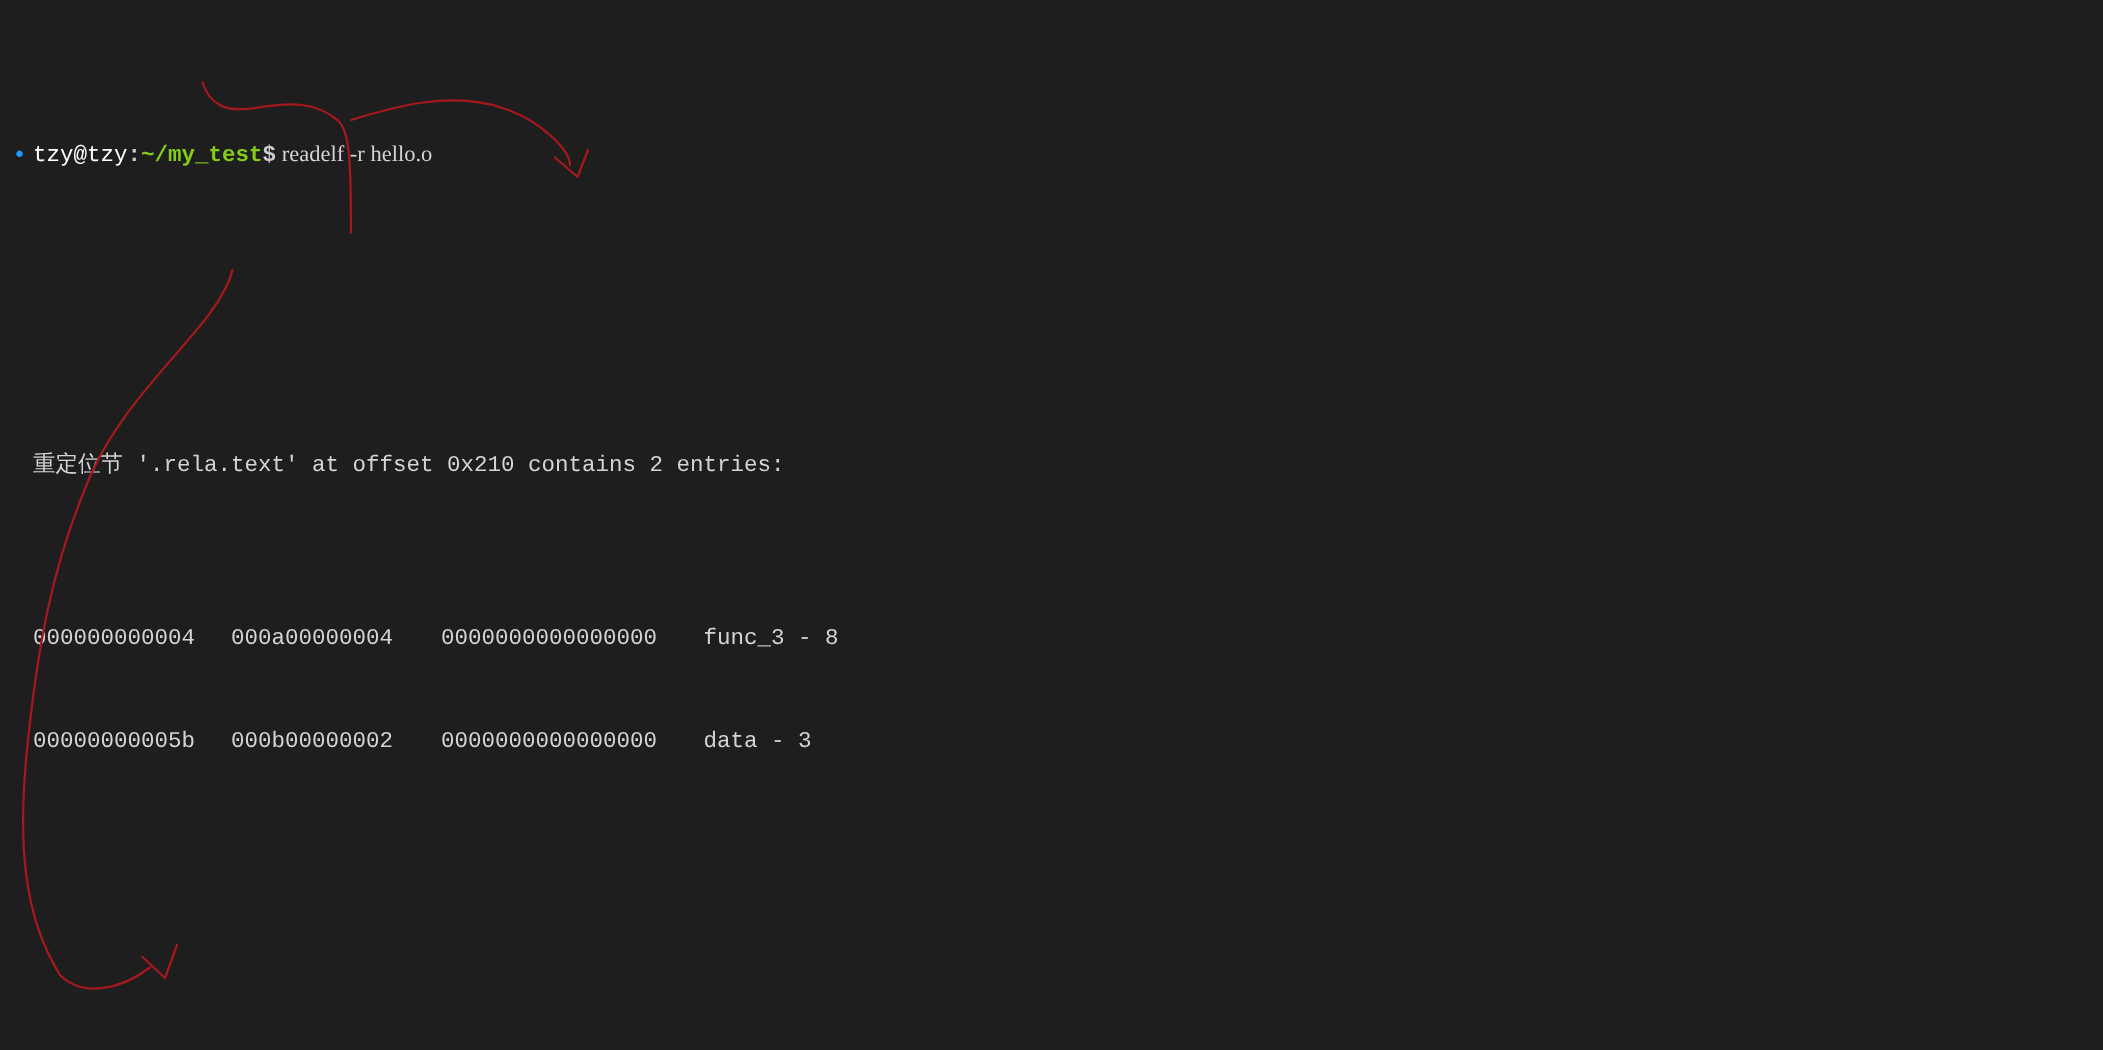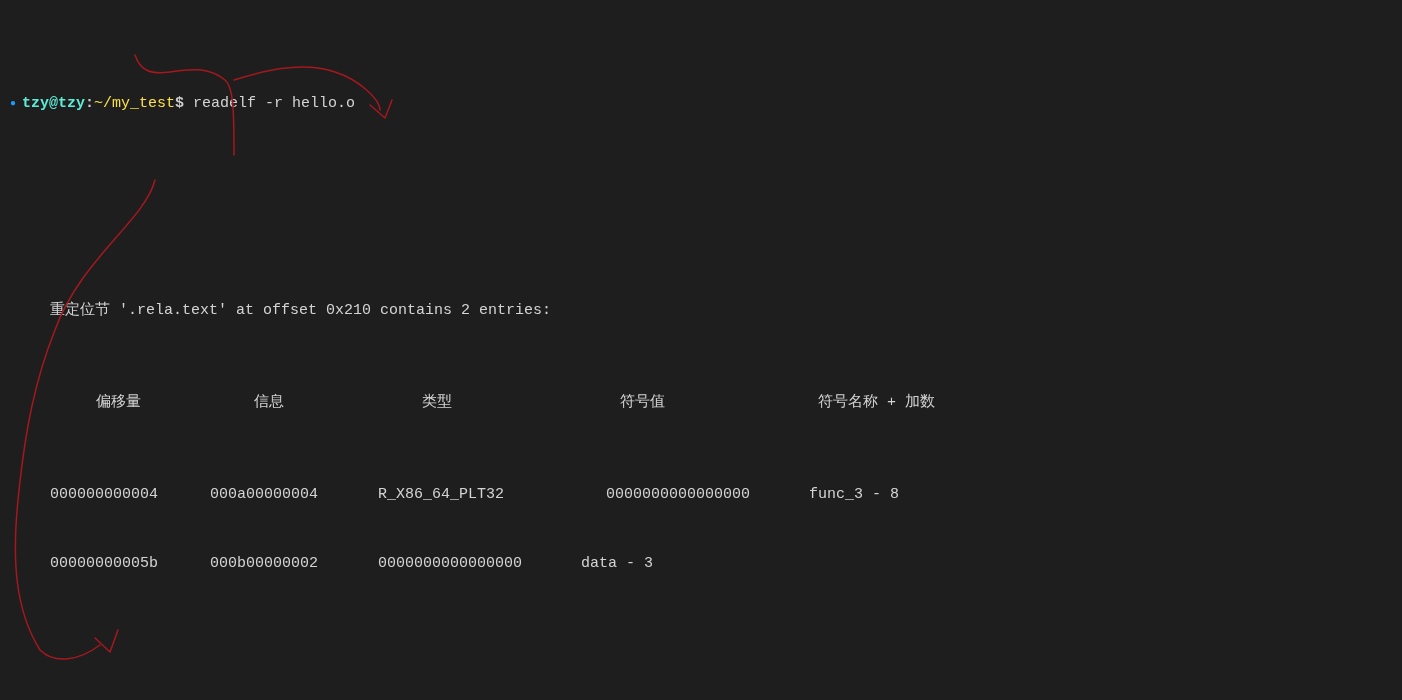--- a/index.html
+++ b/index.html
@@ -16,25 +16,25 @@
   }
   .terminal {
     position: relative;
     padding: 0 4px;
     white-space: pre;
   }
   .line { display: flex; align-items: center; height: 23px; }
   .bullet { width: 18px; display: inline-block; text-align:center; font-size:10px; }
   .bullet.active  { color: #1b9aff; } 
   .bullet.none    { visibility: hidden; }
-  .prompt-user { color: #5eead4; font-weight: bold; }
+  .prompt-user { color: #ffffff; font-weight: normal; }
   .prompt-sep  { color: #cccccc; font-weight: bold; }
-  .prompt-path { color: #fde047; font-weight: normal; }
-  .cmd         { color: #d4d4d4; }
-  .out         { color: #d4d4d4; margin-left: 28px; }
+  .prompt-path { color: #84cc16; font-weight: bold; }
+  .cmd         { color: #d4d4d4; font-family: Liberation Serif, serif; }
+  .out         { color: #d4d4d4; }
   .blank { height:23px; }
   
   svg.annot {
     position:absolute; left:0; top:0; width:1402px; height:700px;
     pointer-events:none;
   }
   svg.annot path { stroke:#a4181e; stroke-width:1.5; fill:none;
                    stroke-linecap:round; stroke-linejoin:round; }
 </style>
 </head>
@@ -53,34 +53,25 @@
   </div>
 
   <div class="blank"></div>
 
   
   <div class="line">
     <span class="bullet none">●</span>
     <span class="out">重定位节 '.rela.text' at offset 0x210 contains 2 entries:</span>
   </div>
   
-  <div class="line">
-    <span class="bullet none">●</span><span class="out">  </span>
-    <span class="out" style="display:inline-block;width:130px">偏移量</span>
-    <span class="out" style="display:inline-block;width:140px">信息</span>
-    <span class="out" style="display:inline-block;width:170px">类型</span>
-    <span class="out" style="display:inline-block;width:170px">符号值</span>
-    <span class="out">符号名称 + 加数</span>
-  </div>
   
   <div class="line">
     <span class="bullet none">●</span>
     <span class="out" style="display:inline-block;width:132px">000000000004</span>
     <span class="out" style="display:inline-block;width:140px">000a00000004</span>
-    <span class="out" style="display:inline-block;width:200px">R_X86_64_PLT32</span>
     <span class="out" style="display:inline-block;width:175px">0000000000000000</span>
     <span class="out">func_3 - 8</span>
   </div>
   <div class="line">
     <span class="bullet none">●</span>
     <span class="out" style="display:inline-block;width:132px">00000000005b</span>
     <span class="out" style="display:inline-block;width:140px">000b00000002</span>
     <span class="out" style="display:inline-block;width:175px">0000000000000000</span>
     <span class="out">data - 3</span>
   </div>

